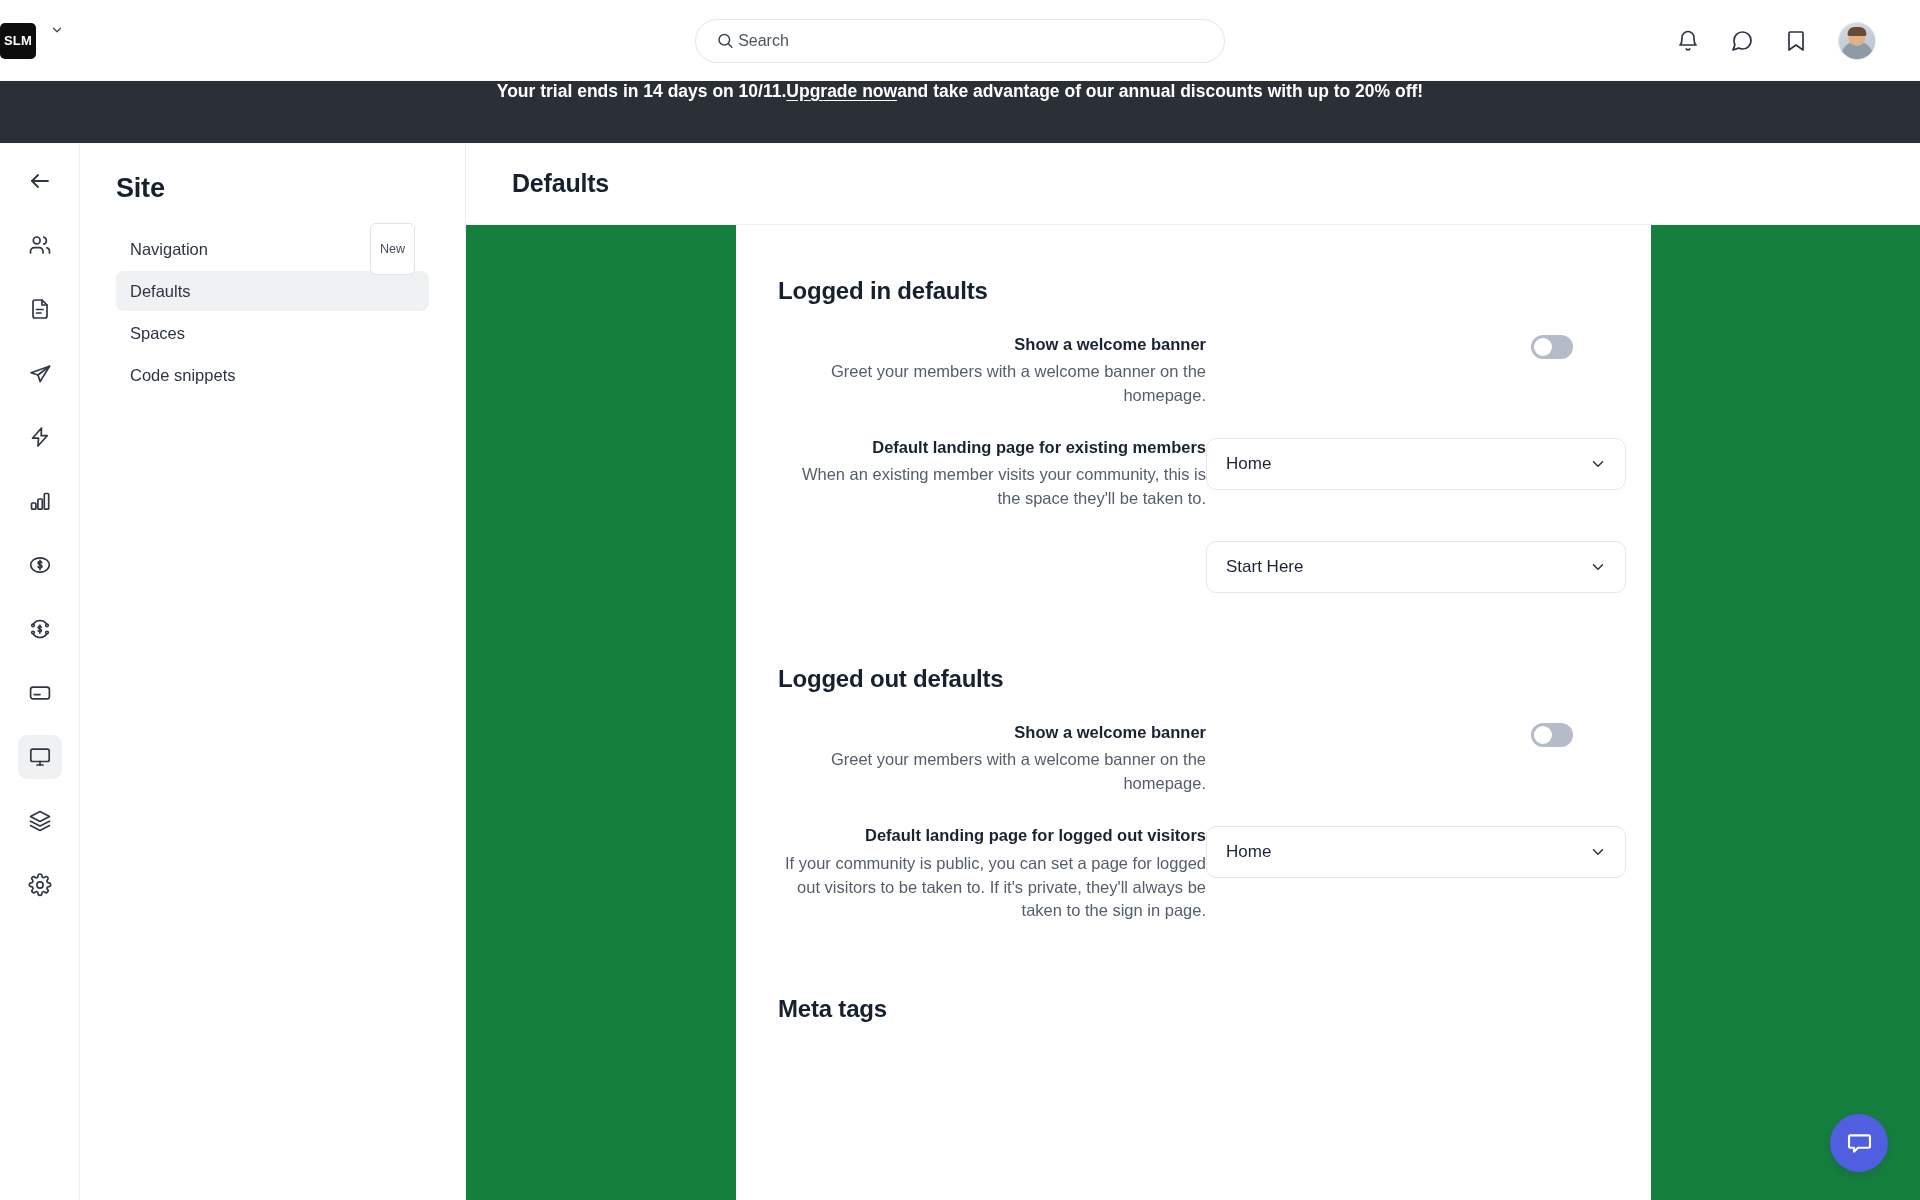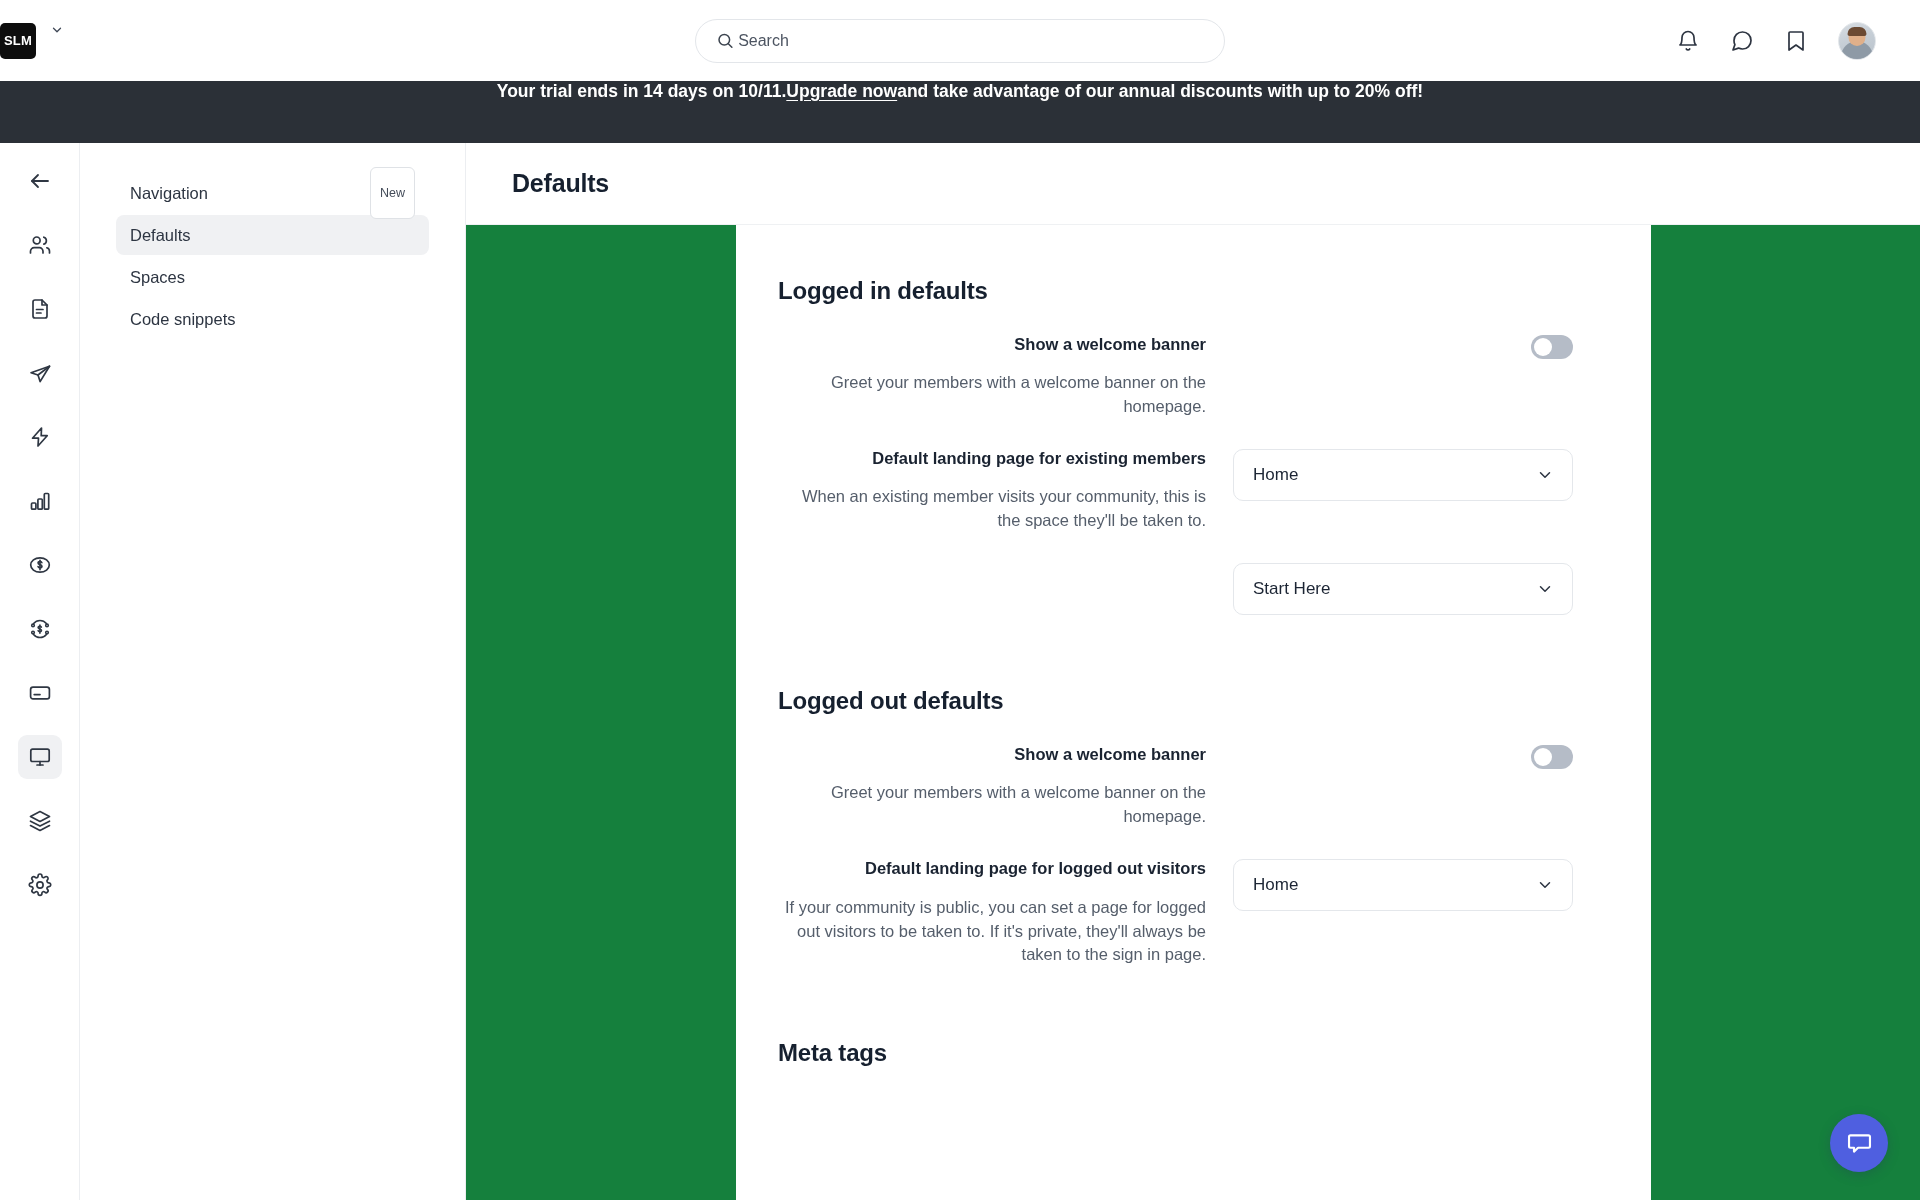--- a/index.html
+++ b/index.html
@@ -133,34 +133,34 @@
     background: #fff;
     padding: 52px 78px 40px 42px;
   }
 
   .section-title { font-size: 24px; font-weight: 700; color: #16202f; letter-spacing: -.2px; }
   .section-gap { height: 72px; }
 
   .setting-row { display: flex; align-items: flex-start; margin-top: 28px; }
   .setting-left { width: 428px; flex: 0 0 428px; text-align: right; }
   .setting-label { font-size: 16.5px; font-weight: 700; color: #1a2331; line-height: 1.35; }
-  .setting-desc { font-size: 16.5px; color: #555e6b; line-height: 1.45; margin-top: 16px; }
+  .setting-desc { font-size: 16.5px; color: #555e6b; line-height: 1.45; margin-top: 5px; }
   .setting-right { flex: 1 1 auto; display: flex; justify-content: flex-end; padding-top: 2px; }
 
   .toggle {
     width: 42px; height: 24px; border-radius: 999px; background: #b5bcc7;
     position: relative; flex: 0 0 auto;
   }
   .toggle .knob {
     position: absolute; top: 3px; left: 3px;
     width: 18px; height: 18px; border-radius: 50%; background: #fff;
   }
 
   .select {
-    width: 340px; height: 52px;
+    width: 420px; height: 52px;
     border: 1px solid #e4e7eb; border-radius: 10px; background: #fff;
     display: flex; align-items: center; justify-content: space-between;
     padding: 0 18px 0 19px; font-size: 17px; color: #1c2534;
   }
   .select svg { width: 18px; height: 18px; color: #2c3442; }
 
   
   .chat-widget {
     position: absolute; right: 32px; bottom: 28px;
     width: 58px; height: 58px; border-radius: 50%;
@@ -301,20 +301,21 @@
       </div>
       <div class="rail-item">
         <svg viewBox="0 0 24 24" fill="none" stroke="currentColor" stroke-width="1.7" stroke-linecap="round" stroke-linejoin="round">
             <circle cx="12" cy="12" r="3.1"></circle>
             <path d="M19.1 14.5a1.6 1.6 0 0 0 .3 1.8l.1.1a1.9 1.9 0 1 1-2.7 2.7l-.1-.1a1.6 1.6 0 0 0-1.8-.3 1.6 1.6 0 0 0-1 1.5v.2a1.9 1.9 0 1 1-3.8 0v-.1a1.6 1.6 0 0 0-1-1.5 1.6 1.6 0 0 0-1.8.3l-.1.1a1.9 1.9 0 1 1-2.7-2.7l.1-.1a1.6 1.6 0 0 0 .3-1.8 1.6 1.6 0 0 0-1.5-1h-.2a1.9 1.9 0 1 1 0-3.8h.1a1.6 1.6 0 0 0 1.5-1 1.6 1.6 0 0 0-.3-1.8l-.1-.1a1.9 1.9 0 1 1 2.7-2.7l.1.1a1.6 1.6 0 0 0 1.8.3h.1a1.6 1.6 0 0 0 1-1.5v-.2a1.9 1.9 0 1 1 3.8 0v.1a1.6 1.6 0 0 0 1 1.5 1.6 1.6 0 0 0 1.8-.3l.1-.1a1.9 1.9 0 1 1 2.7 2.7l-.1.1a1.6 1.6 0 0 0-.3 1.8v.1a1.6 1.6 0 0 0 1.5 1h.2a1.9 1.9 0 1 1 0 3.8h-.1a1.6 1.6 0 0 0-1.5 1z"></path>
           </svg>
       </div>
     </div>
 
     <div class="site-nav">
+      <div class="site-title">Site</div>
       <div class="nav-item">
         <span>Navigation</span>
         <span class="badge-new">New</span>
       </div>
       <div class="nav-item active">
         <span>Defaults</span>
       </div>
       <div class="nav-item">
         <span>Spaces</span>
       </div>

